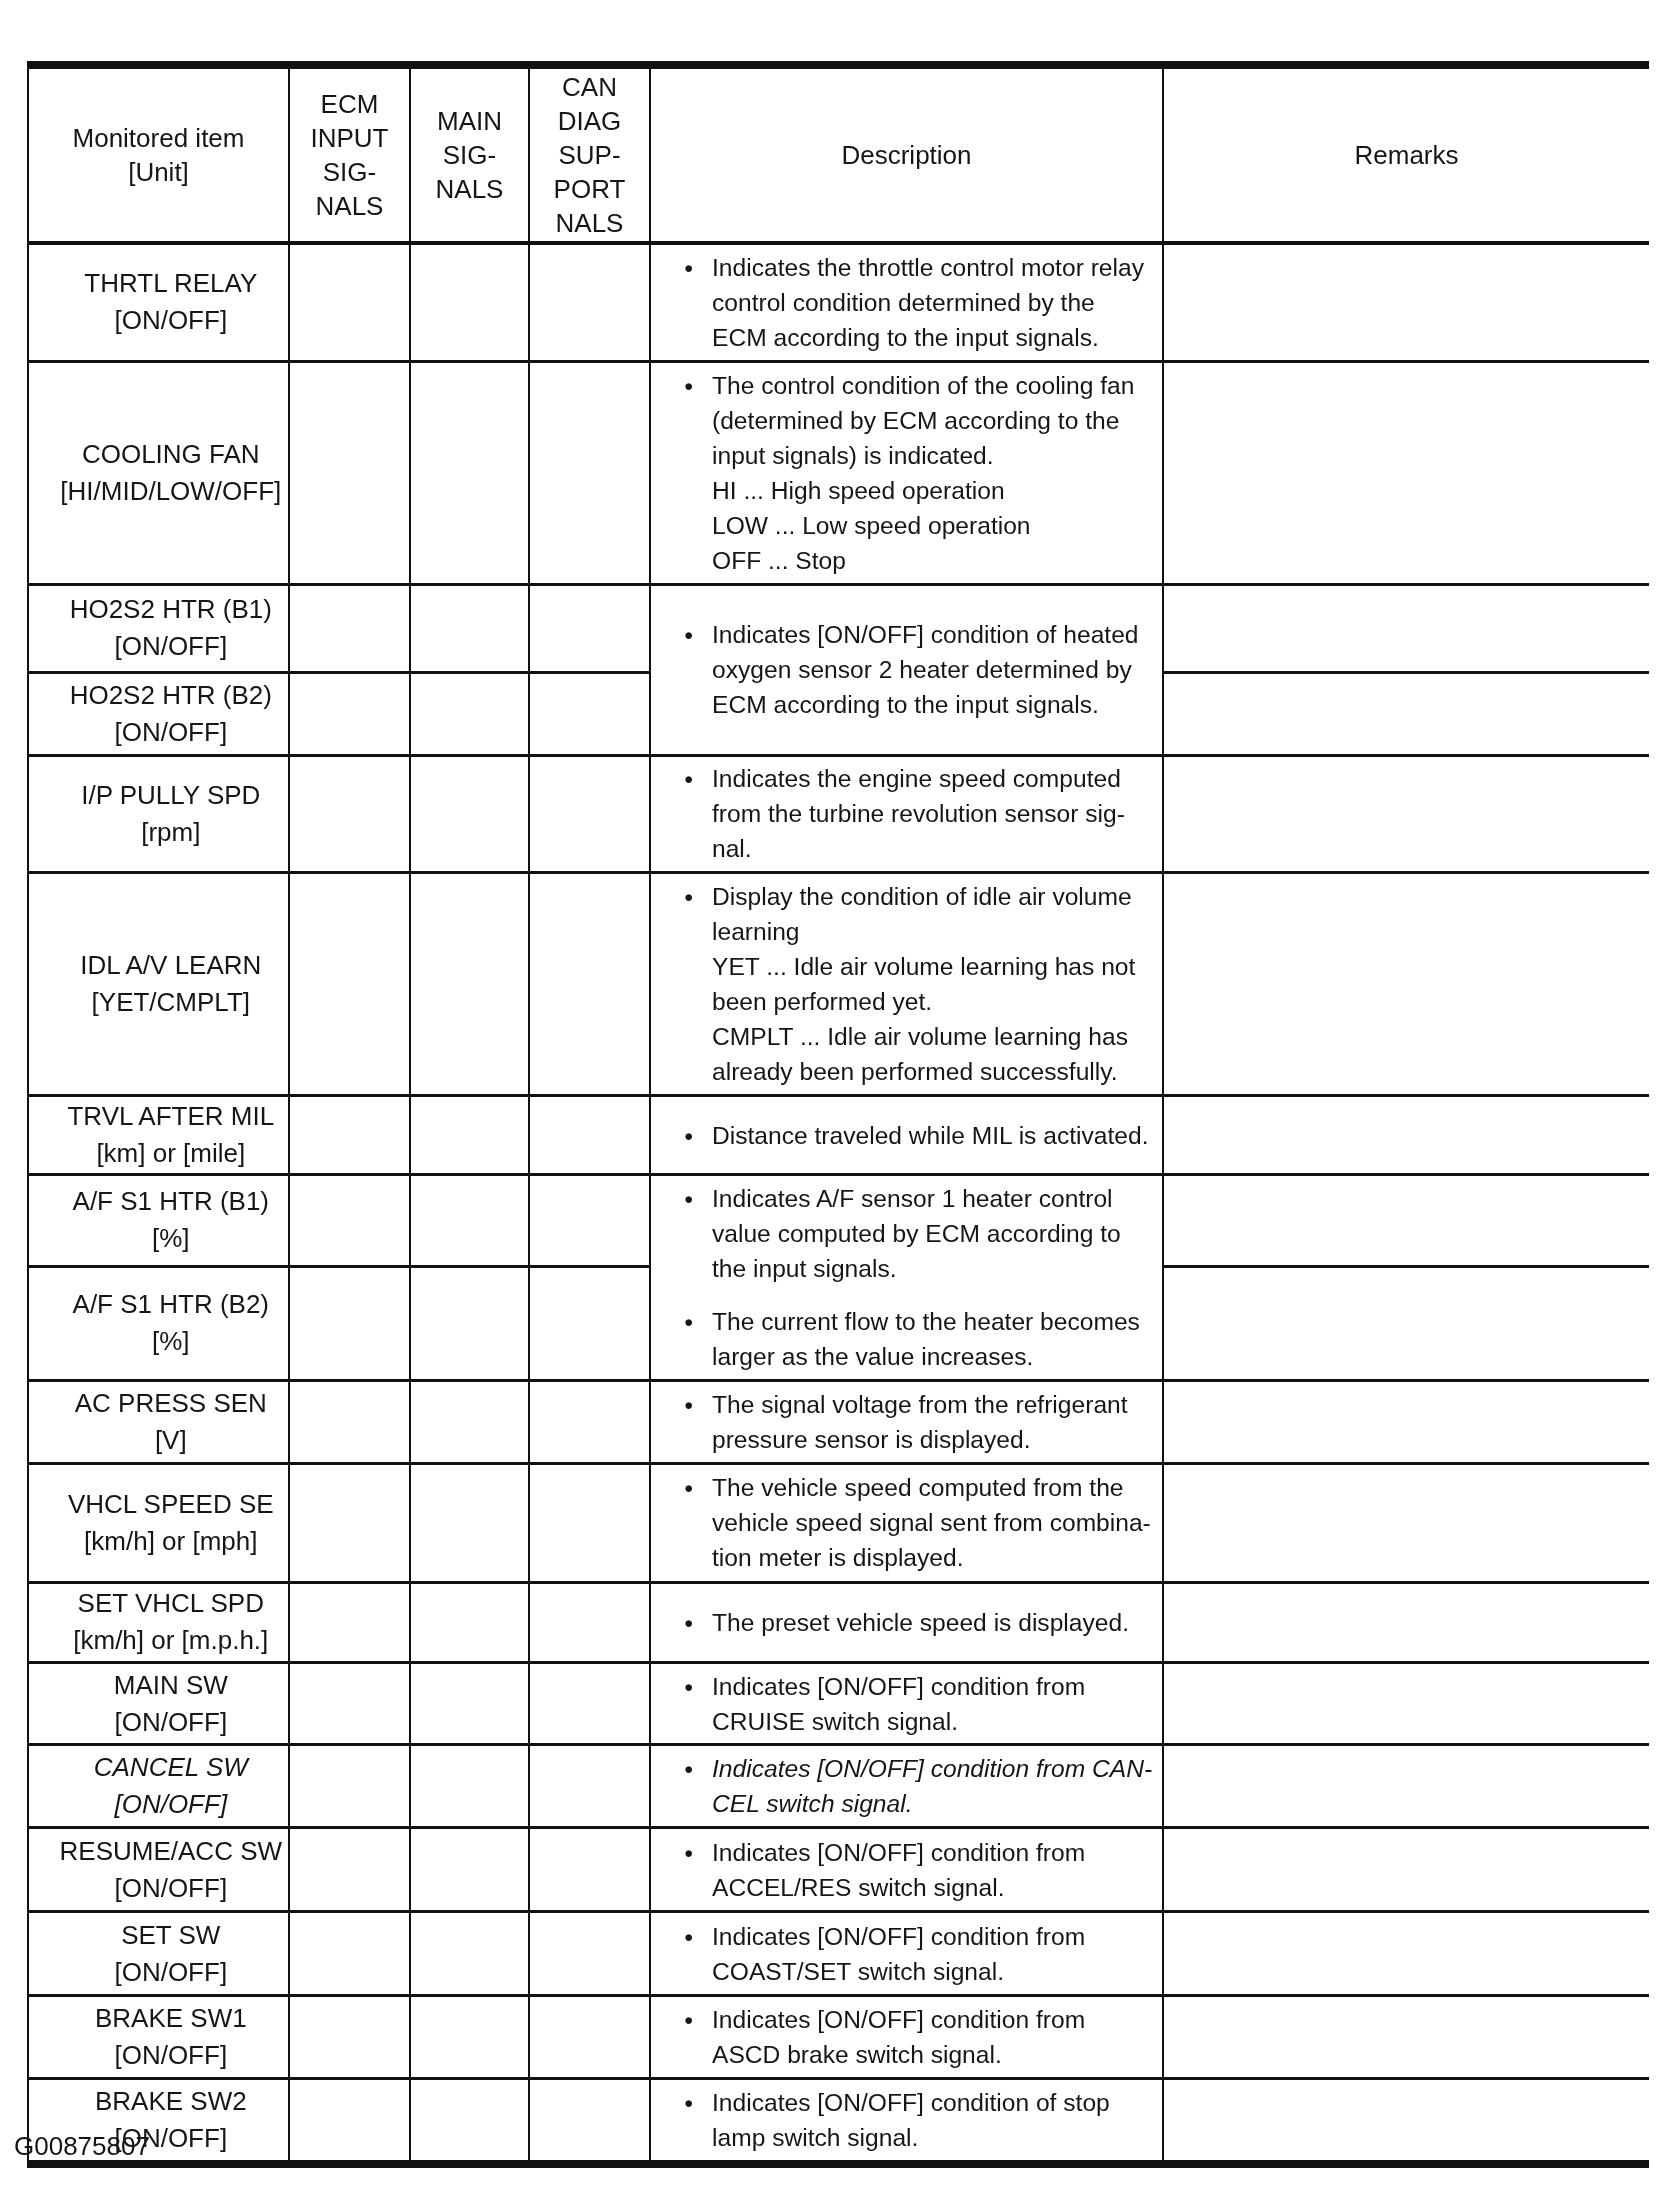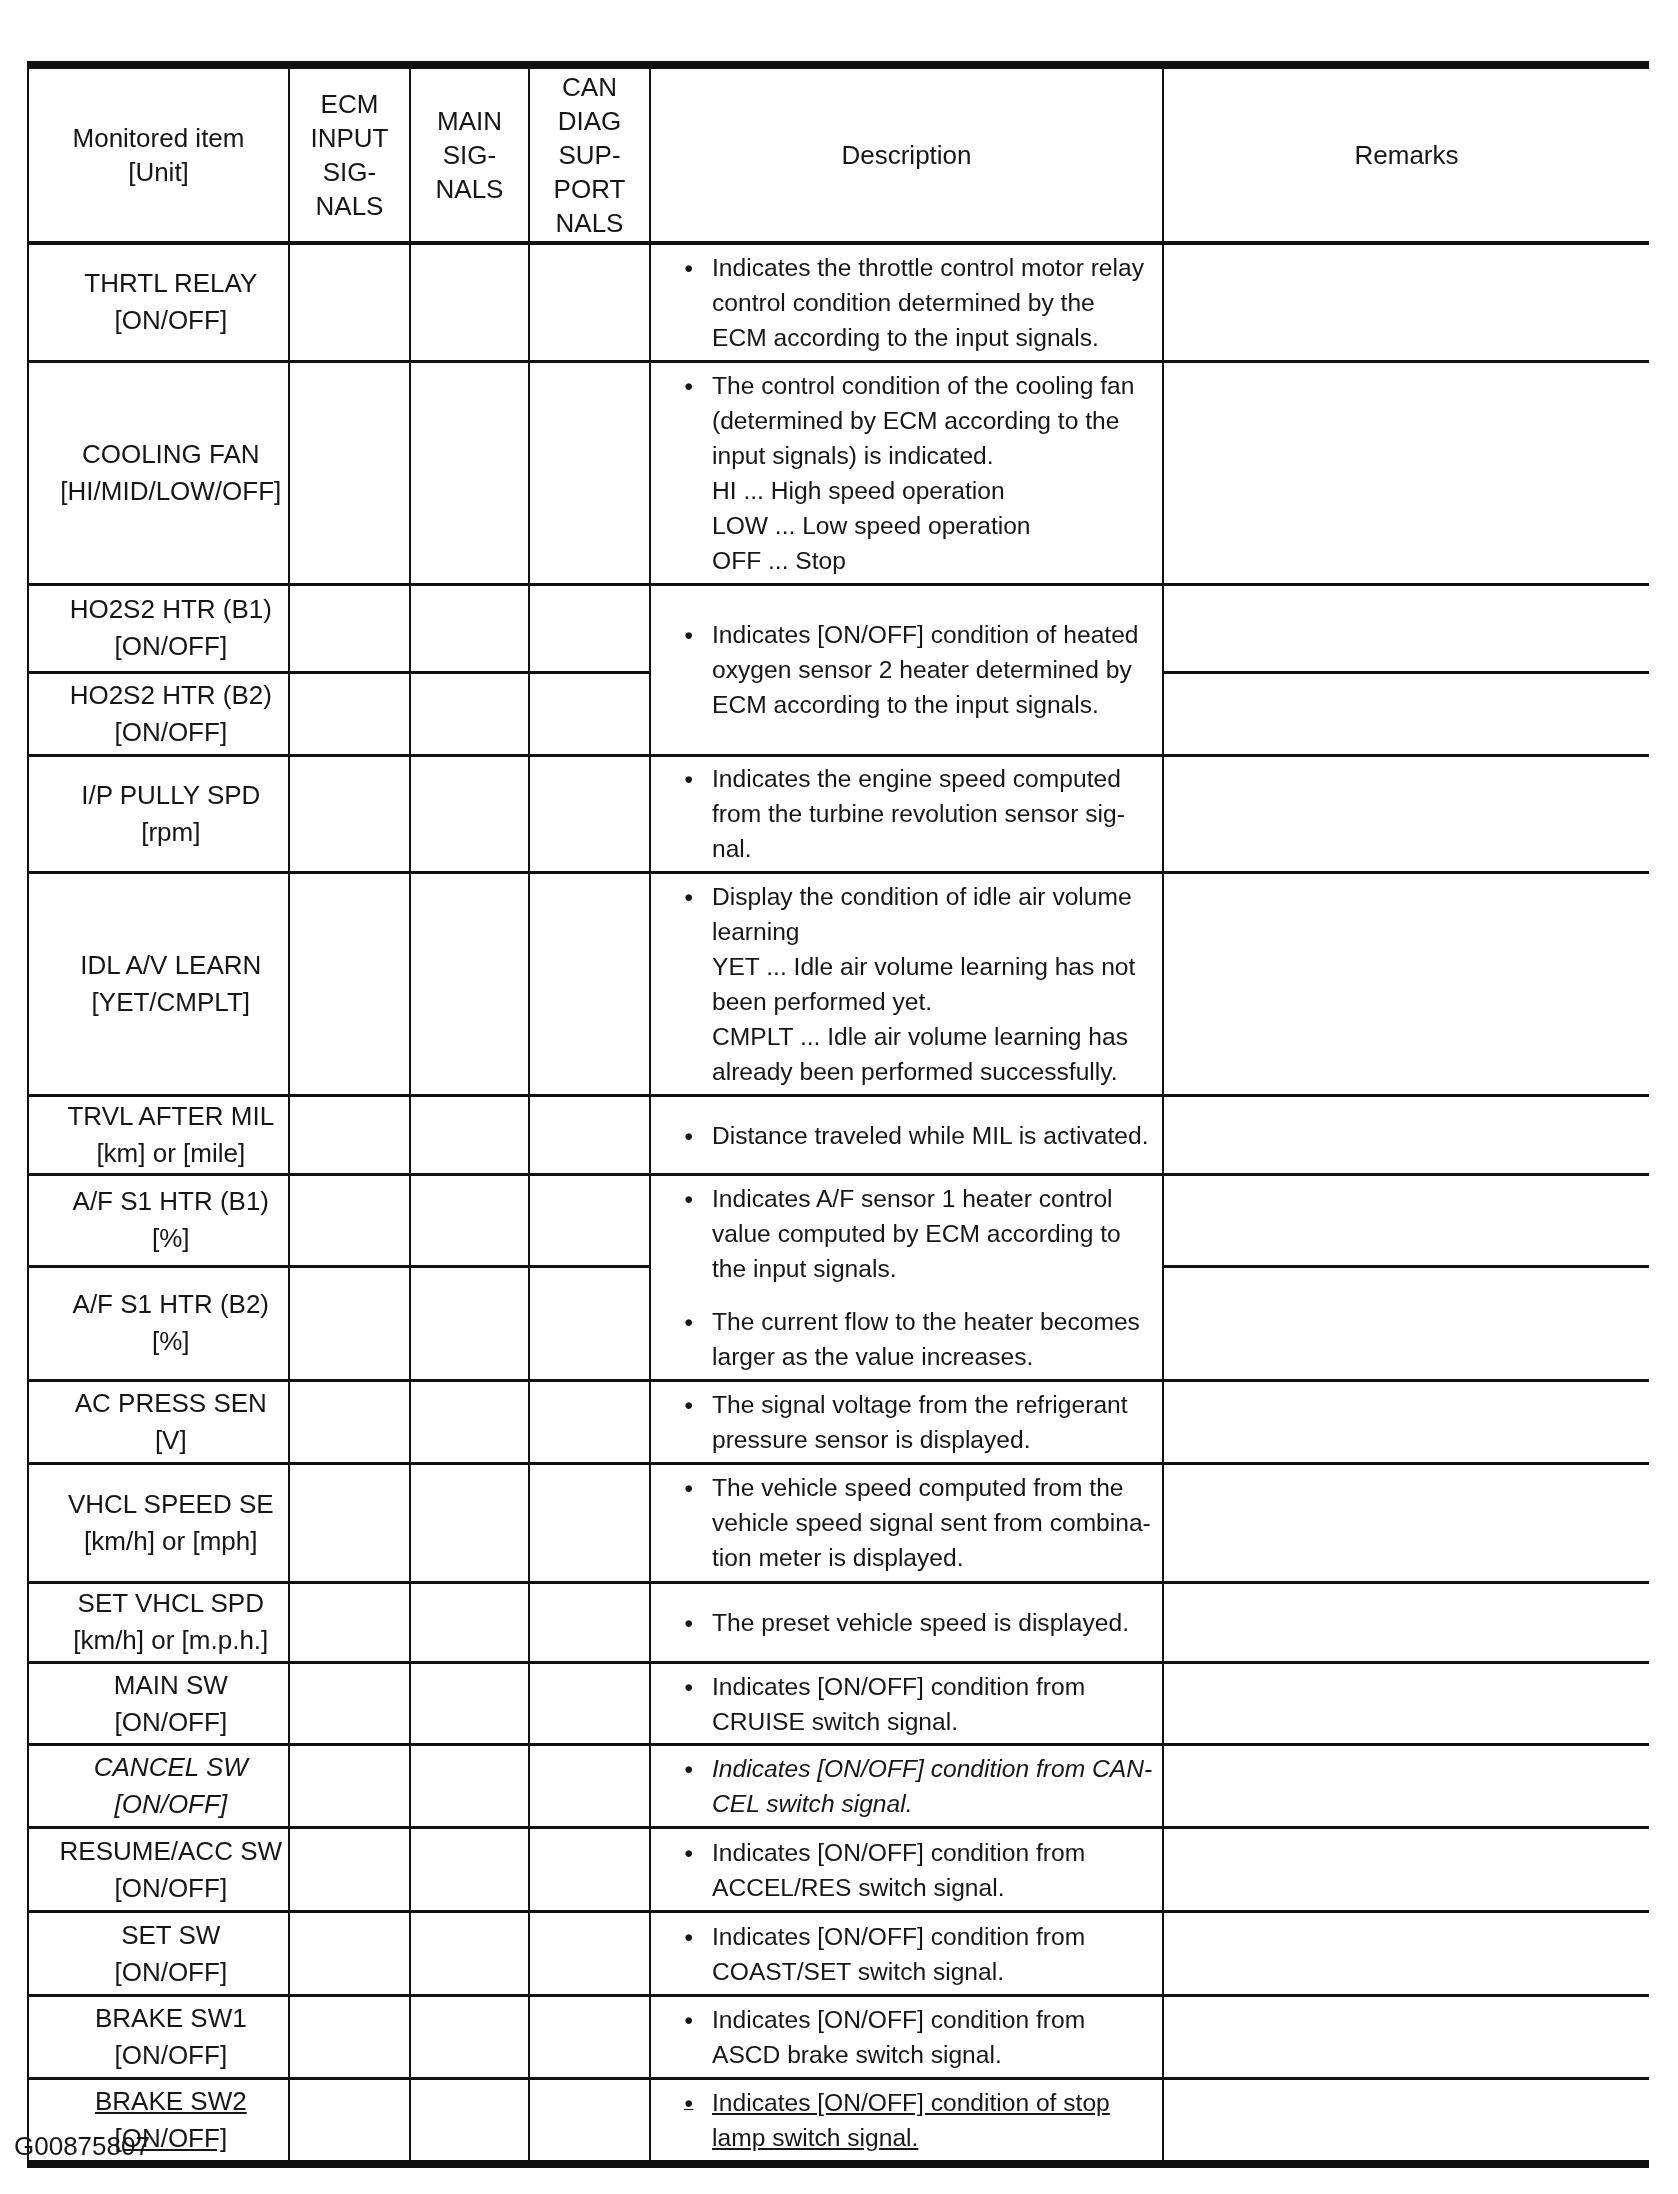--- a/index.html
+++ b/index.html
@@ -383,21 +383,21 @@
           <td></td>
           <td></td>
           <td class="desc-cell">
             <div class="bullet">
               <span class="bullet-marker">●</span>
               <span class="bullet-text">Indicates [ON/OFF] condition from<br>ASCD brake switch signal.</span>
             </div>
           </td>
           <td class="no-right"></td>
         </tr>
-        <tr style="height: 79px; text-decoration: underline;">
+        <tr style="height: 79px;">
           <td class="item-cell">
             <div>BRAKE SW2</div>
             <div>[ON/OFF]</div>
           </td>
           <td></td>
           <td></td>
           <td></td>
           <td class="desc-cell">
             <div class="bullet">
               <span class="bullet-marker">●</span>

